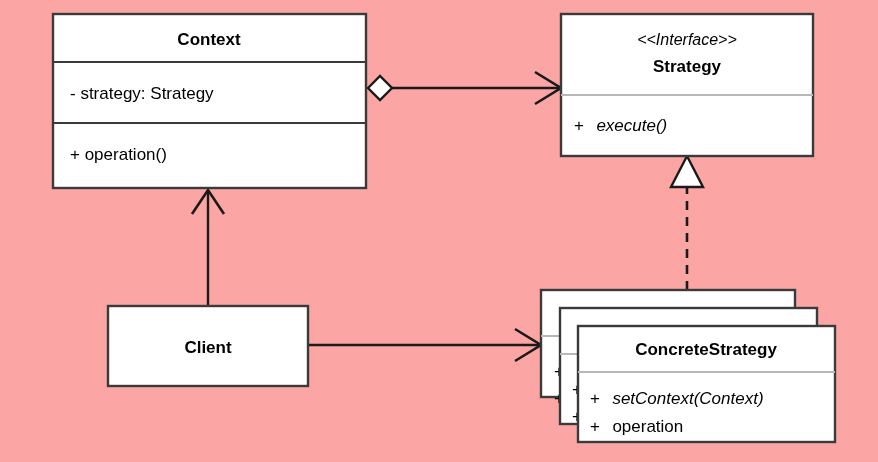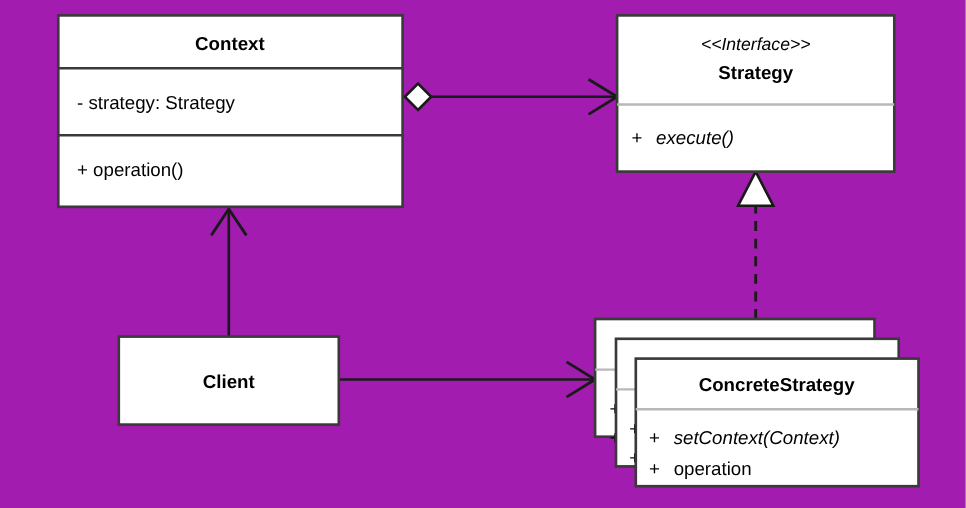--- a/index.html
+++ b/index.html
@@ -4,21 +4,21 @@
 <style>
   html, body {
     margin: 0;
     padding: 0;
     background: #ffffff;
   }
   #diagram-root {
     position: relative;
     width: 878px;
     height: 462px;
-    background: #a21caf;
+    background: #fca5a5;
     overflow: hidden;
     font-family: "Liberation Sans", sans-serif;
   }
   svg#uml-canvas {
     display: block;
     width: 878px;
     height: 462px;
   }
   .cls-box {
     fill: #ffffff;

